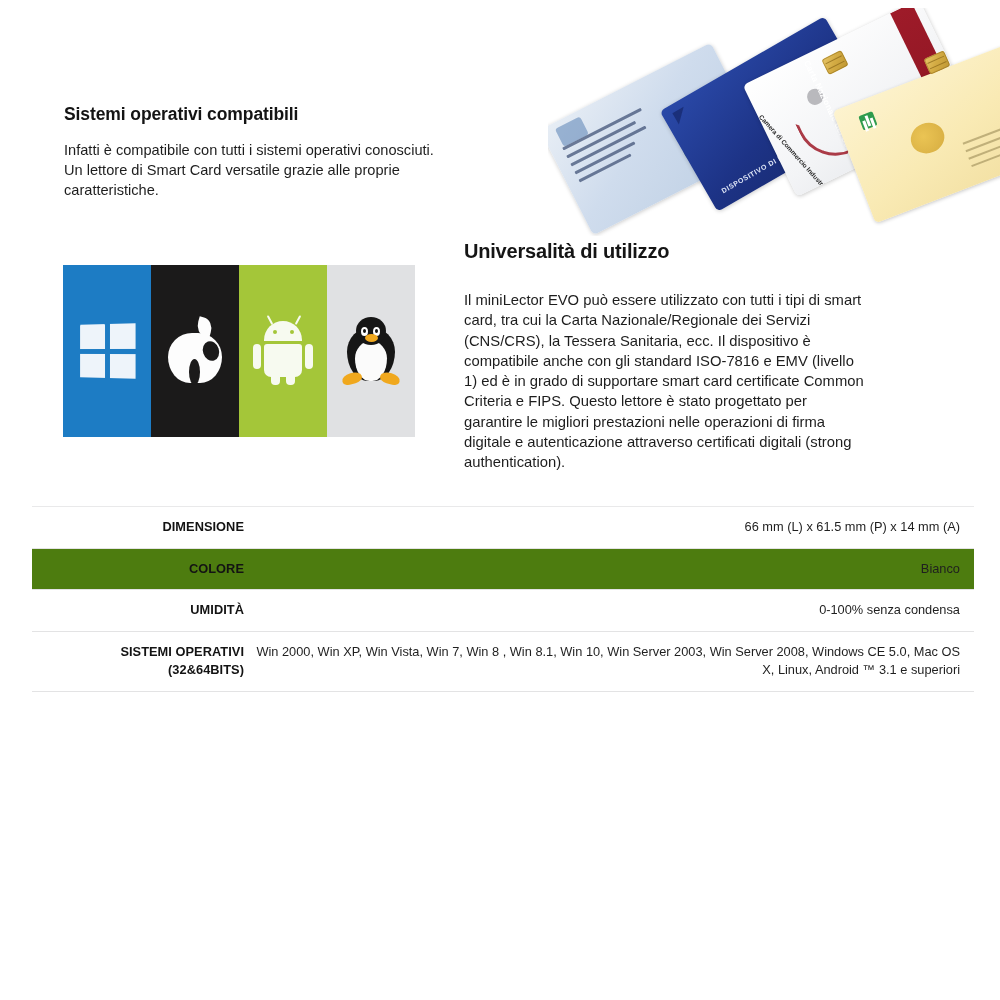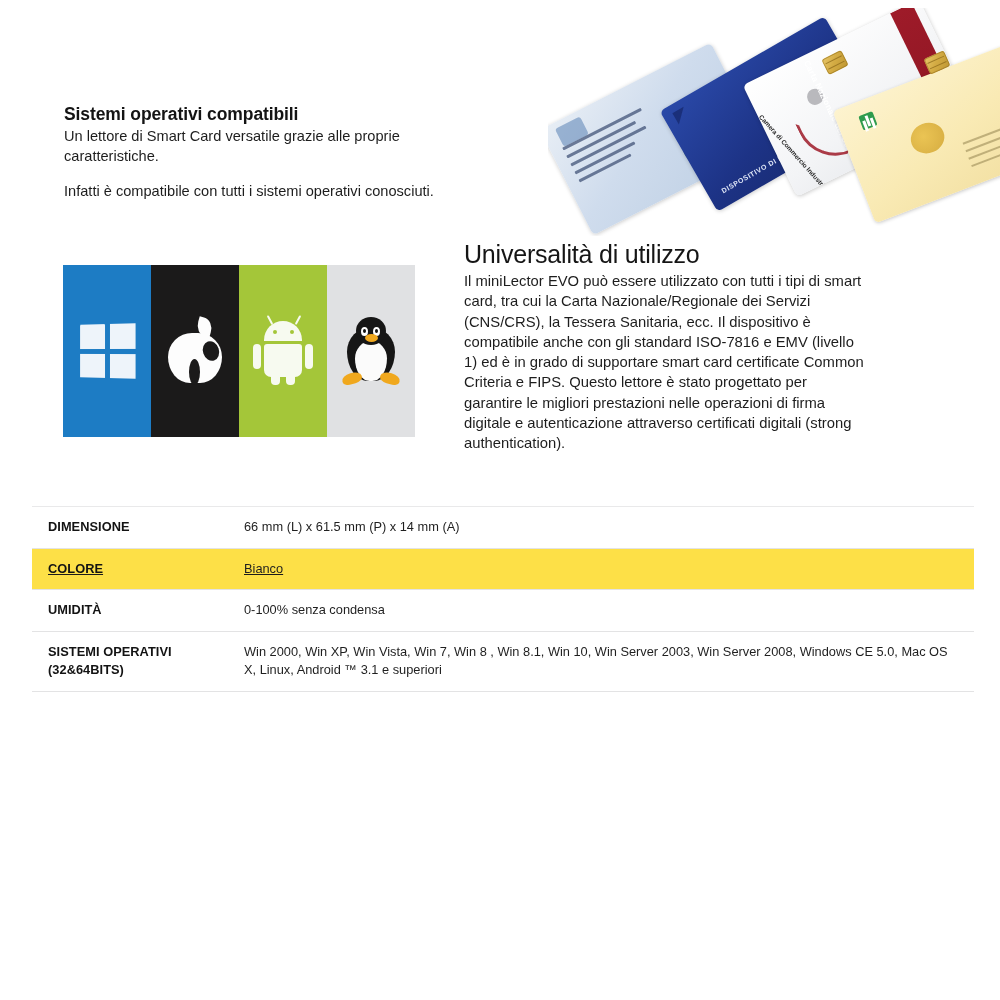--- a/index.html
+++ b/index.html
@@ -429,51 +429,51 @@
   .chip-b { left: 378px; top: 46px; transform: rotate(-24deg); }
 
   
   .univ-block {
     position: absolute;
     left: 464px;
     top: 240px;
     width: 404px;
   }
   .univ-heading {
-    font-size: 25px;
-    font-weight: 400;
+    font-size: 20px;
+    font-weight: 700;
     color: #151515;
-    margin: 0 0 2px 0;
+    margin: 0 0 27px 0;
     letter-spacing: -0.2px;
   }
   .univ-para {
     font-size: 14.8px;
     line-height: 1.37;
     color: #1d1d1d;
     margin: 0;
   }
 
   
   .spec-table {
     position: absolute;
     left: 32px;
     top: 506px;
     width: 942px;
     border-collapse: collapse;
     font-size: 12.8px;
   }
   .spec-table tr {
     border-bottom: 1px solid #e3e3e4;
+    text-align: right;
   }
   .spec-table tr:first-child {
     border-top: 1px solid #e9e9ea;
   }
   .spec-table tr.alt {
-    background: #fde047;
-    text-decoration: underline;
+    background: #4d7c0f;
   }
   .spec-table td {
     padding: 11px 0 11px 0;
     vertical-align: top;
     line-height: 1.45;
   }
   .spec-table td.label {
     width: 196px;
     padding-left: 16px;
     font-weight: 700;
@@ -483,22 +483,22 @@
   .spec-table td.value {
     color: #1f1f1f;
     padding-right: 14px;
   }
 </style>
 </head>
 <body>
 
 <div class="os-text-block">
   <h2 class="os-heading">Sistemi operativi compatibili</h2>
+  <p class="os-para second">Infatti è compatibile con tutti i sistemi operativi conosciuti.</p>
   <p class="os-para">Un lettore di Smart Card versatile grazie alle proprie caratteristiche.</p>
-  <p class="os-para second">Infatti è compatibile con tutti i sistemi operativi conosciuti.</p>
 </div>
 
 <div class="os-banner">
   <div class="os-panel panel-win">
     <div class="win-flag">
         <i></i>
         <i></i>
         <i></i>
         <i></i>
       </div>

